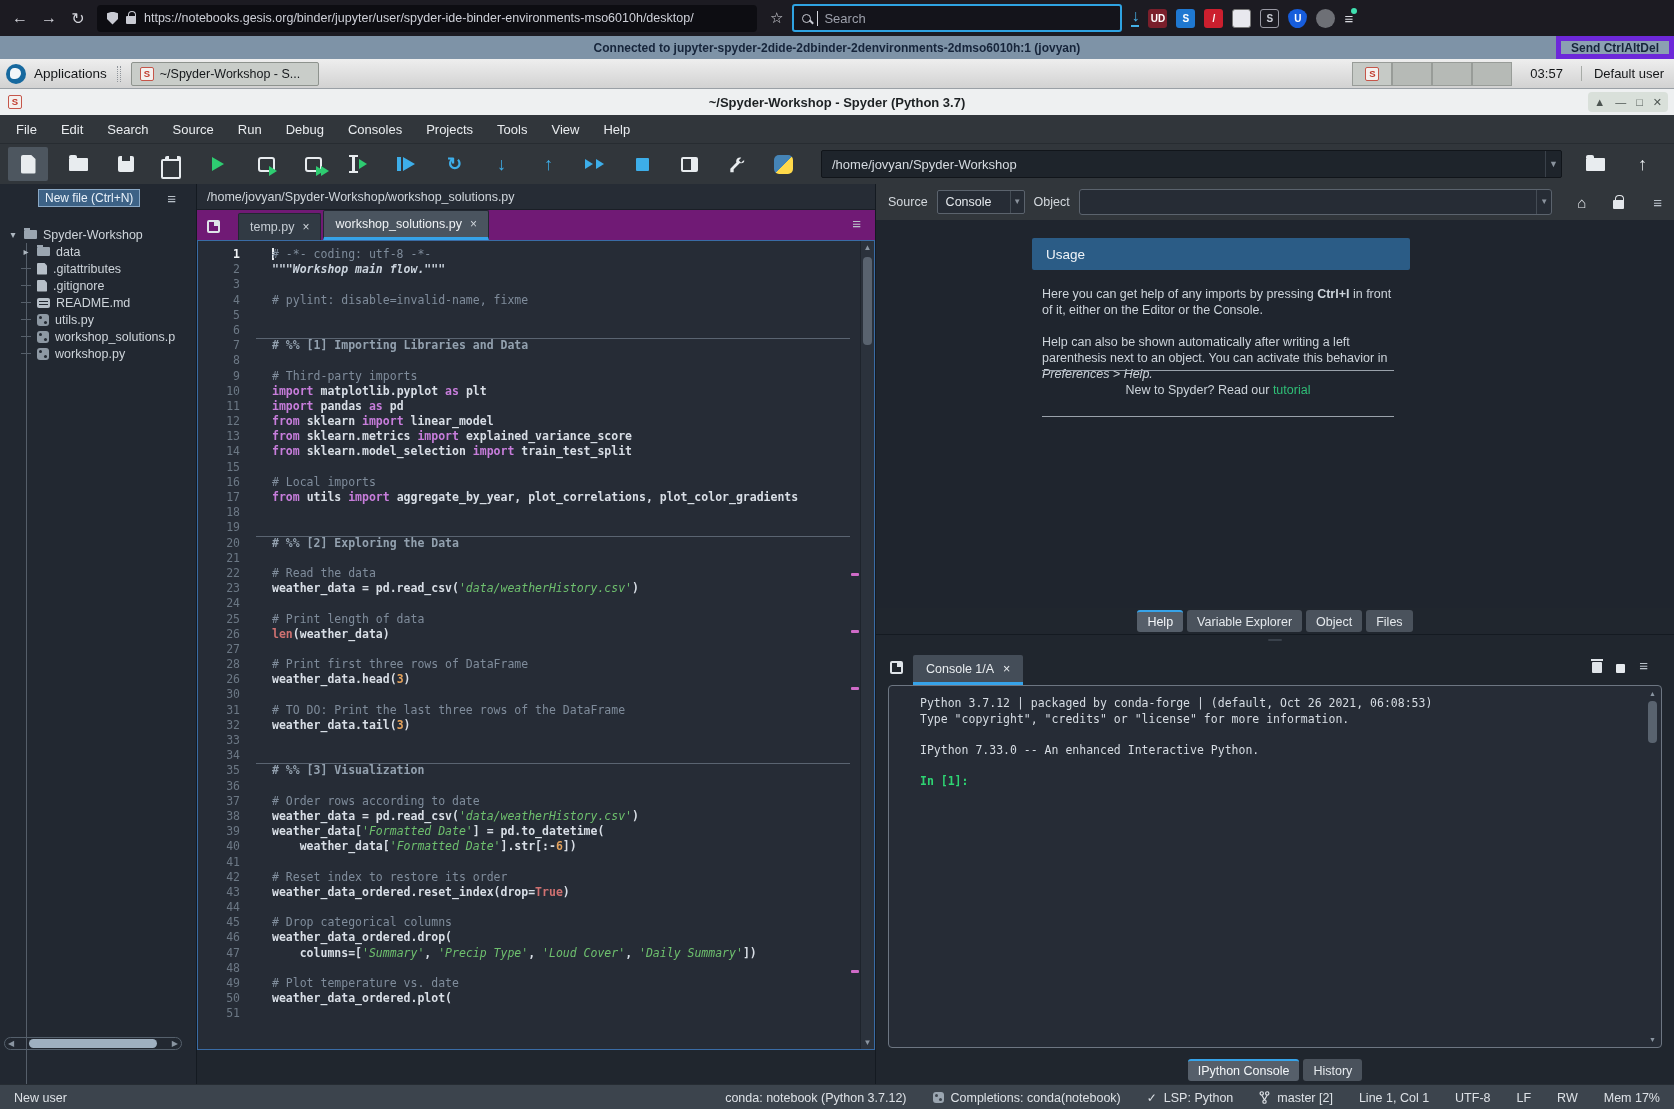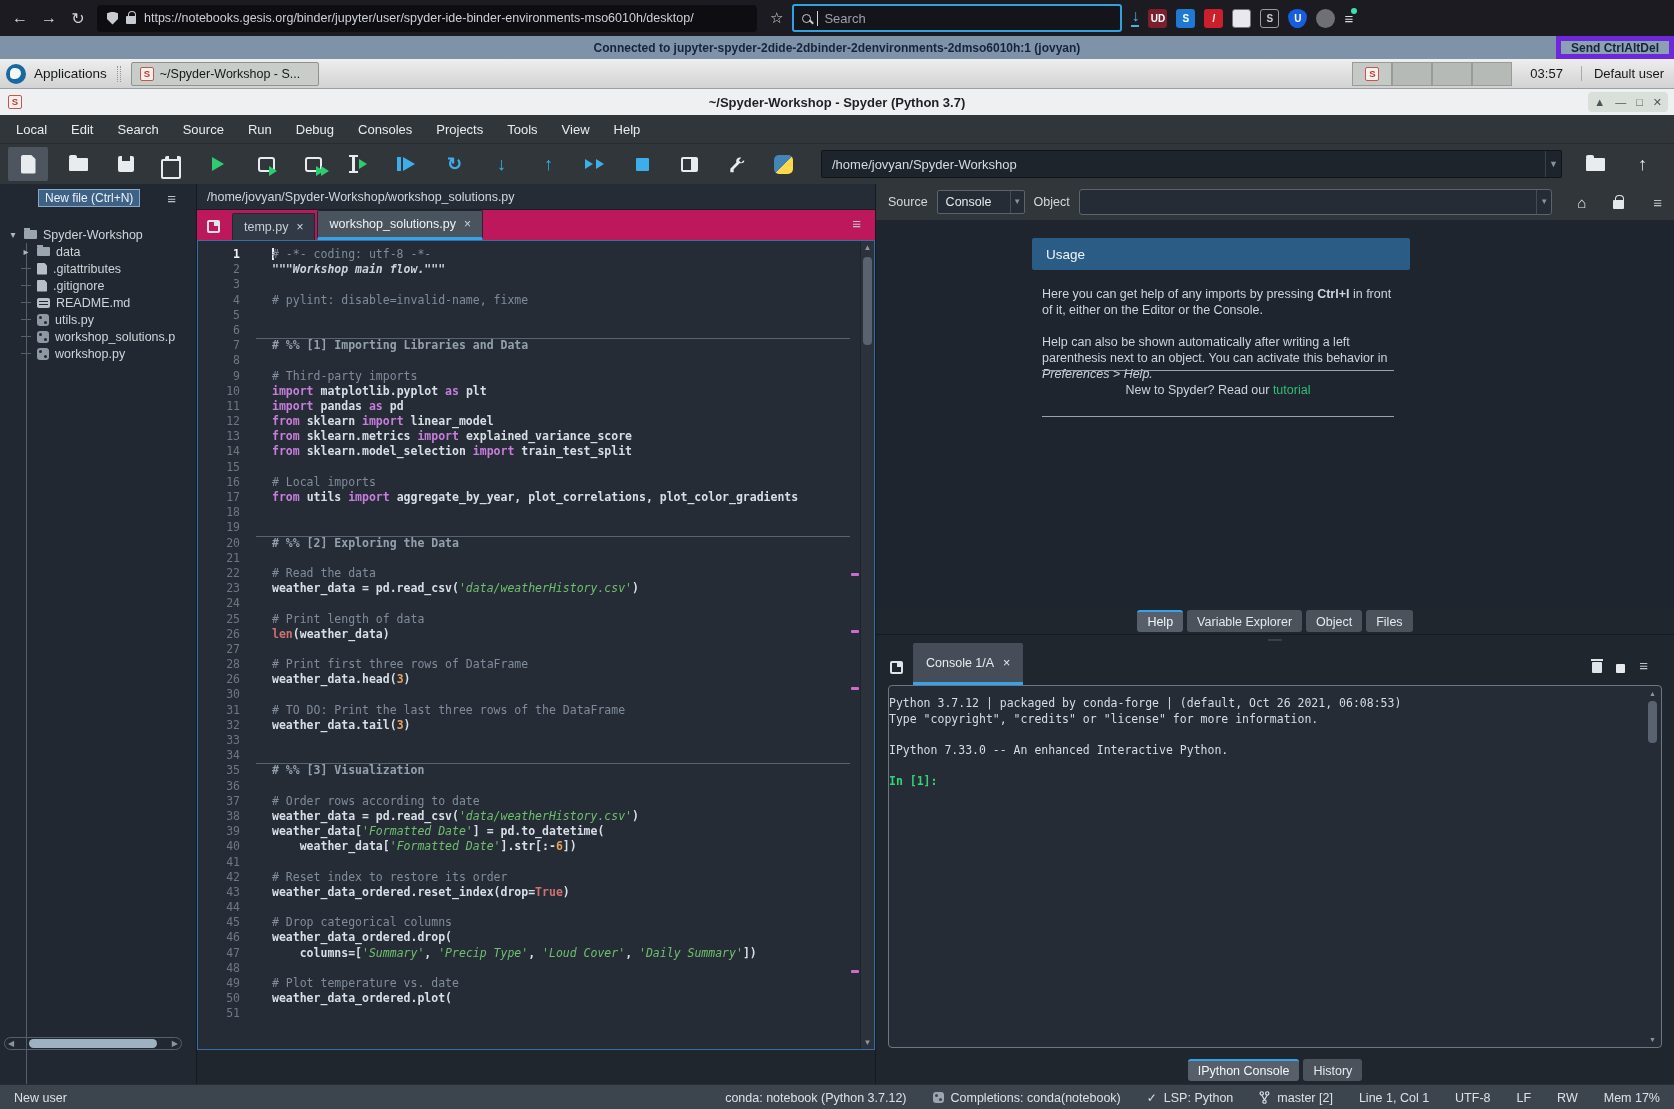--- a/index.html
+++ b/index.html
@@ -99,21 +99,21 @@
 .t-md::after{content:"";position:absolute;left:2px;top:3px;right:2px;height:1px;background:#222831;box-shadow:0 3px 0 #222831}
 .t-py{width:12px;height:12px;border-radius:3px;background:#8d98a3;flex:none;position:relative}
 .t-py::after{content:"";position:absolute;width:3px;height:3px;border-radius:50%;background:#222831;top:2px;left:2px;box-shadow:5px 5px 0 #222831}
 #hscroll{position:absolute;left:4px;bottom:34px;width:178px;height:13px;border:1px solid #55606c;border-radius:7px;display:flex;align-items:center;padding:0 3px;justify-content:space-between}
 #hscroll .thumb{width:128px;height:9px;background:#9fb0c0;border-radius:5px}
 #hscroll .a{color:#8a95a1;font-size:8px}
 
 
 #editor{width:680px;background:#20262e;border-left:1px solid #141a21;border-right:1px solid #141a21;display:flex;flex-direction:column;flex:none}
 #breadcrumb{height:26px;background:#262c35;display:flex;align-items:center;padding:0 10px;font-size:12.5px;color:#cfd5db;border-bottom:1px solid #1a1f26}
-#tabrow{height:30px;background:#be185d;display:flex;align-items:flex-end;padding:0 6px;gap:2px}
+#tabrow{height:30px;background:#701a75;display:flex;align-items:flex-end;padding:0 6px;gap:8px}
 .i-browse{width:13px;height:13px;border:2px solid #dfe4e9;border-radius:2px;position:relative;margin:0 10px 7px 4px}
 .i-browse::after{content:"";position:absolute;width:5px;height:5px;background:#dfe4e9;top:-1px;right:-1px}
 .etab{height:27px;display:flex;align-items:center;gap:8px;padding:0 11px;font-size:12.5px;color:#c6cdd4;background:#313a44;border:1px solid #222831;border-bottom:none;border-radius:2px 2px 0 0}
 .etab .x{font-size:12px;color:#cfd5db}
 .etab.active{background:#4a545f;color:#eef1f4;border-bottom:3px solid #36a3e9;height:30px}
 #tabrow .spacer{flex:1}
 #tab-opts{margin:0 8px 9px 0}
 #codewrap{height:810px;border:1px solid #3a6ca5;background:#262c36;display:flex;position:relative;overflow:hidden}
 #gutter{width:58px;padding-top:6px;text-align:right;flex:none}
 #gutter .ln{padding-right:16px;height:15.2px;line-height:15.2px;font-size:11.5px;color:#6c7885;font-family:"DejaVu Sans Mono",monospace}
@@ -159,27 +159,27 @@
 #hfoot{position:absolute;left:166px;width:352px;top:163px;text-align:center}
 #hfoot .link{color:#2fbf77}
 #helptabs{height:26px;background:#262c2f00;display:flex;align-items:center;justify-content:center;gap:4px;background:#20262e}
 .ptab{height:22px;background:#4a525c;border-radius:3px;padding:0 10px;font-size:12.5px;color:#e4e8ec;display:flex;align-items:center;border-top:2px solid transparent}
 .ptab.active{background:#565f6a;border-top:2px solid #36a3e9;color:#f2f5f8}
 #vsplit{height:10px;background:#20262e;display:flex;align-items:center;justify-content:center}
 #vsplit::after{content:"";width:14px;height:2px;background:#39414b;border-radius:1px}
 #consolepane{flex:1;display:flex;flex-direction:column;background:#20262e}
 #ctabrow{height:40px;display:flex;align-items:flex-end;padding:0 12px}
 #ctabrow .i-browse{margin:0 10px 11px 2px}
-.ctab{height:42px;background:#444d58;display:flex;align-items:center;gap:9px;padding:0 13px;color:#e8ecef;font-size:12.5px;border-bottom:3px solid #36a3e9;border-radius:2px 2px 0 0}
+.ctab{height:30px;background:#444d58;display:flex;align-items:center;gap:9px;padding:0 13px;color:#e8ecef;font-size:12.5px;border-bottom:3px solid #36a3e9;border-radius:2px 2px 0 0}
 #ctabrow .spacer{flex:1}
 .cic{margin:0 14px 12px 0}
 .i-bin{width:10px;height:11px;background:#dfe4e9;border-radius:1px;position:relative}
 .i-bin::before{content:"";position:absolute;top:-3px;left:-1px;width:12px;height:2px;background:#dfe4e9}
 .i-sq{width:9px;height:9px;background:#e6eaee;border-radius:1px}
-#cbody{flex:1;margin:0 12px 8px;border:1px solid #6d7682;border-radius:4px;background:#262c36;position:relative;padding:10px 0;overflow:hidden}
+#cbody{flex:1;margin:0 12px 8px;border:1px solid #6d7682;border-radius:4px;background:#262c36;position:relative;padding:10px 31px;overflow:hidden}
 .clin{font-family:"DejaVu Sans Mono",monospace;font-size:11.5px;line-height:15.5px;color:#d6dce3;white-space:pre}
 .clin.prompt{color:#2ed573;font-weight:bold}
 #cscroll{position:absolute;top:3px;bottom:3px;right:3px;width:11px}
 #cscroll .a{position:absolute;left:0;right:0;text-align:center;color:#8b96a2;font-size:7px}
 #cscroll .thumb{position:absolute;left:1px;right:1px;top:12px;height:42px;background:#59636f;border-radius:4px}
 #ctabs-bottom{height:28px;display:flex;align-items:center;justify-content:center;gap:4px}
 
 
 #statusbar{height:26px;background:#3c444d;border-top:1px solid #262c33;display:flex;align-items:center;padding:0 14px;font-size:12.5px;color:#dde1e6}
 #sb-right{margin-left:auto;display:flex;align-items:center;gap:26px}
@@ -248,21 +248,21 @@
   <span id="wtitle">~/Spyder-Workshop - Spyder (Python 3.7)</span>
   <div id="winbtns">
     <span>▲</span>
     <span>—</span>
     <span>□</span>
     <span>✕</span>
   </div>
 </div>
 
 <div id="menubar">
-    <span class="menu-item">Local</span>
+    <span class="menu-item">File</span>
     <span class="menu-item">Edit</span>
     <span class="menu-item">Search</span>
     <span class="menu-item">Source</span>
     <span class="menu-item">Run</span>
     <span class="menu-item">Debug</span>
     <span class="menu-item">Consoles</span>
     <span class="menu-item">Projects</span>
     <span class="menu-item">Tools</span>
     <span class="menu-item">View</span>
     <span class="menu-item">Help</span>

